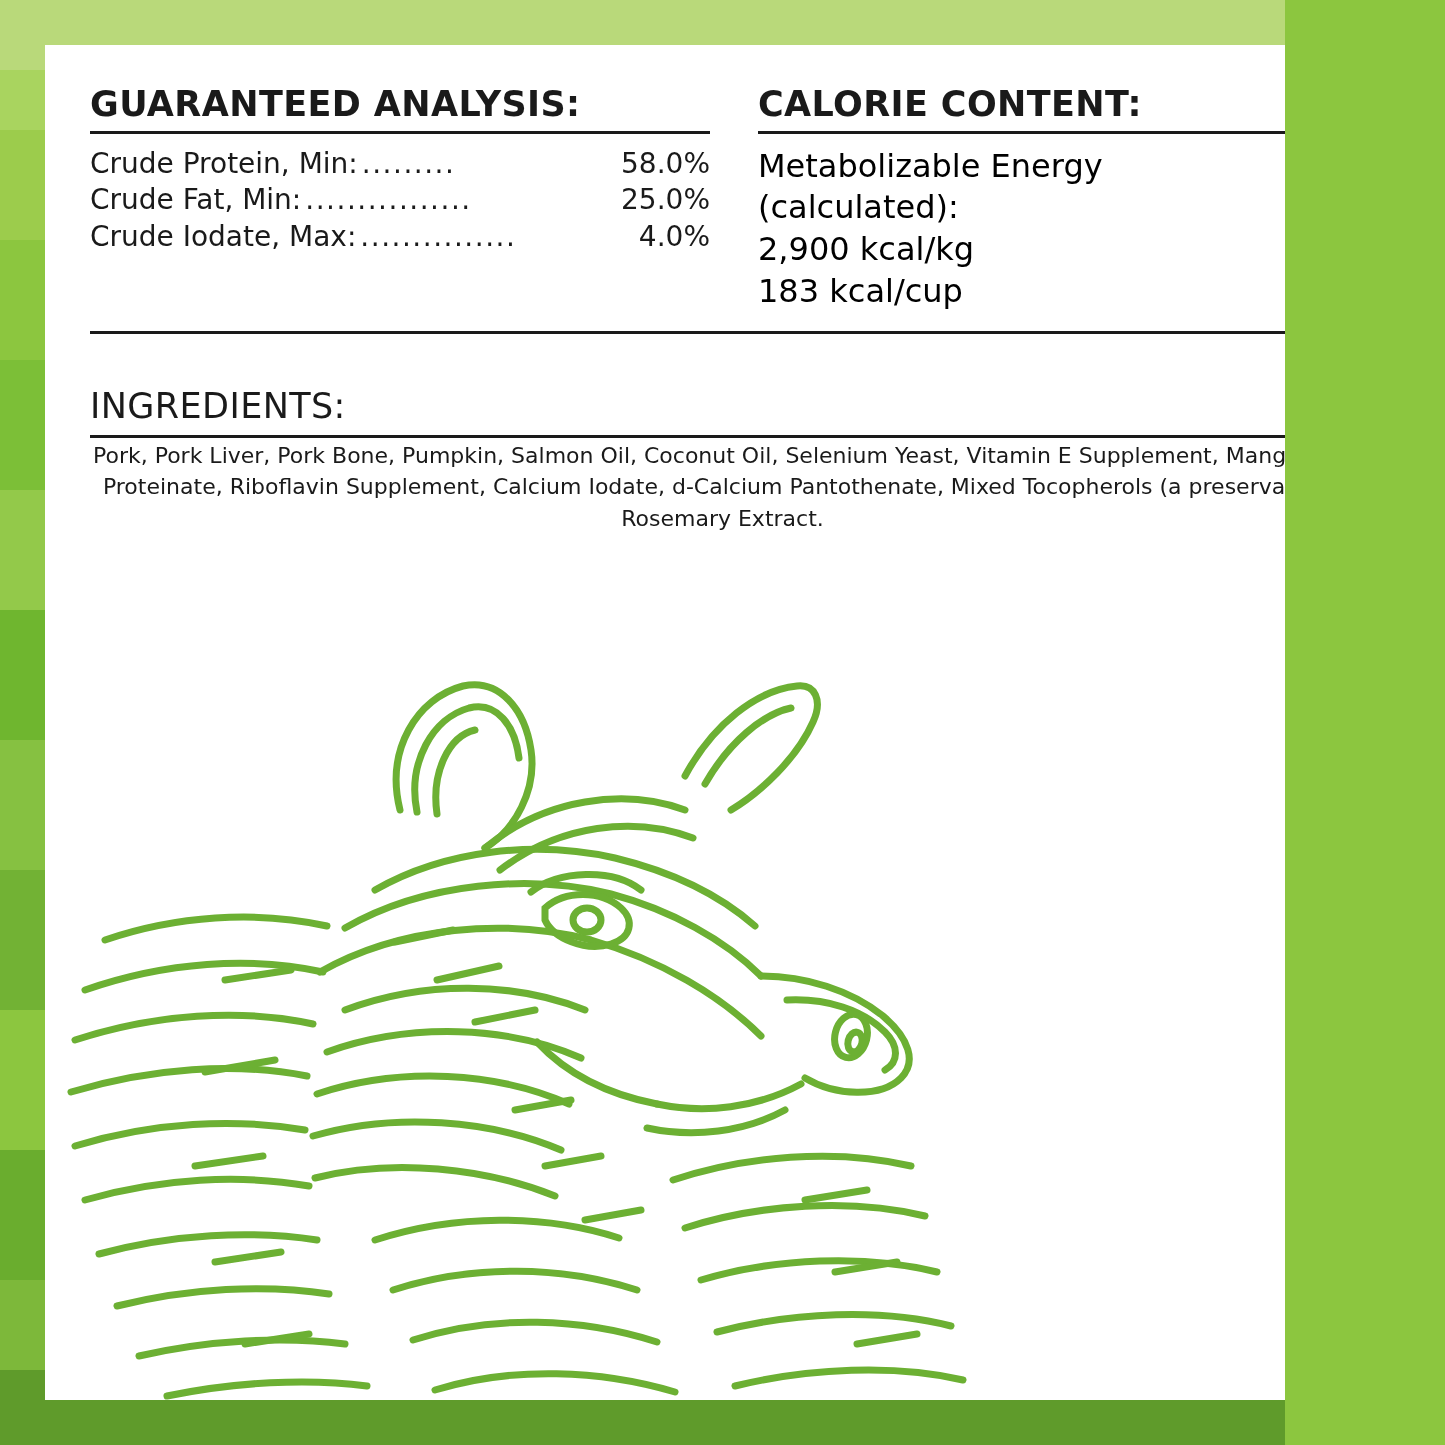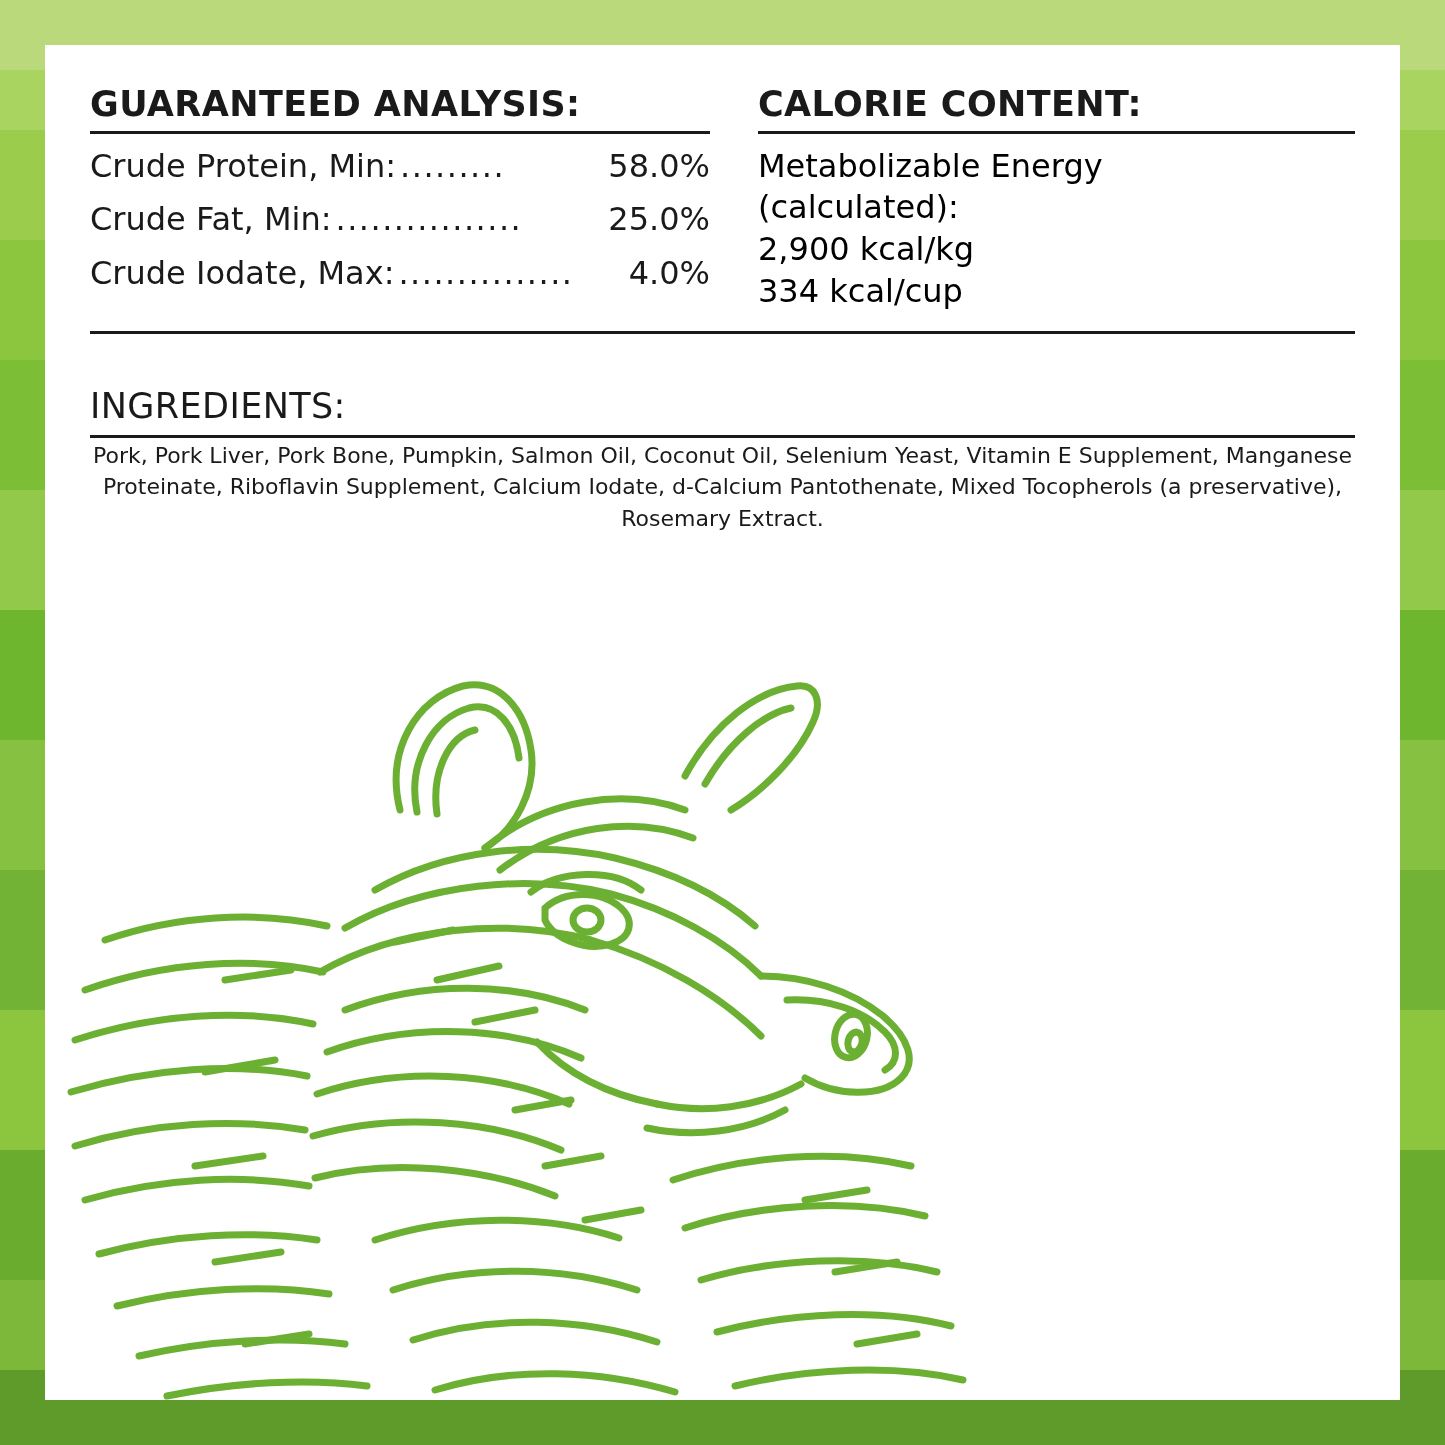--- a/index.html
+++ b/index.html
@@ -9,21 +9,21 @@
   body {
     width: 1445px;
     height: 1445px;
     font-family: "DejaVu Sans", sans-serif;
     background: #8cc63f;
     overflow: hidden;
   }
 
   #page {
     position: relative;
-    width: 1445px;
+    width: 1285px;
     height: 1445px;
     overflow: hidden;
   }
 
   
   .bg {
     position: absolute;
     inset: 0;
     background: #97c93d;
   }
@@ -79,25 +79,24 @@
     width: 100%;
   }
 
   .ga-list {
     margin-top: 12px;
   }
   .ga-row {
     display: flex;
     flex-direction: row;
     align-items: baseline;
-    font-size: 32px;
+    font-size: 28px;
     color: #1a1a1a;
     line-height: 1.31;
     white-space: nowrap;
-    margin-top: 12px;
   }
   .ga-label { flex: 0 0 auto; }
   .ga-dots {
     flex: 1 1 auto;
     overflow: hidden;
     white-space: nowrap;
     padding: 0 4px;
     color: #1a1a1a;
     letter-spacing: 1.5px;
     text-align: left;
@@ -199,21 +198,21 @@
           </div>
         </div>
 
         <div class="col-right">
           <div class="sec-title">CALORIE CONTENT:</div>
           <div class="rule"></div>
           <div class="cal-lines">
             <div class="cal-line">Metabolizable Energy</div>
             <div class="cal-line">(calculated):</div>
             <div class="cal-line">2,900 kcal/kg</div>
-            <div class="cal-line">334 kcal/cup</div>
+            <div class="cal-line">183 kcal/cup</div>
           </div>
         </div>
 
       </div>
 
       <div class="full-rule"></div>
 
       <div class="ingredients-block">
         <div class="ing-title">INGREDIENTS:</div>
         <div class="rule"></div>

